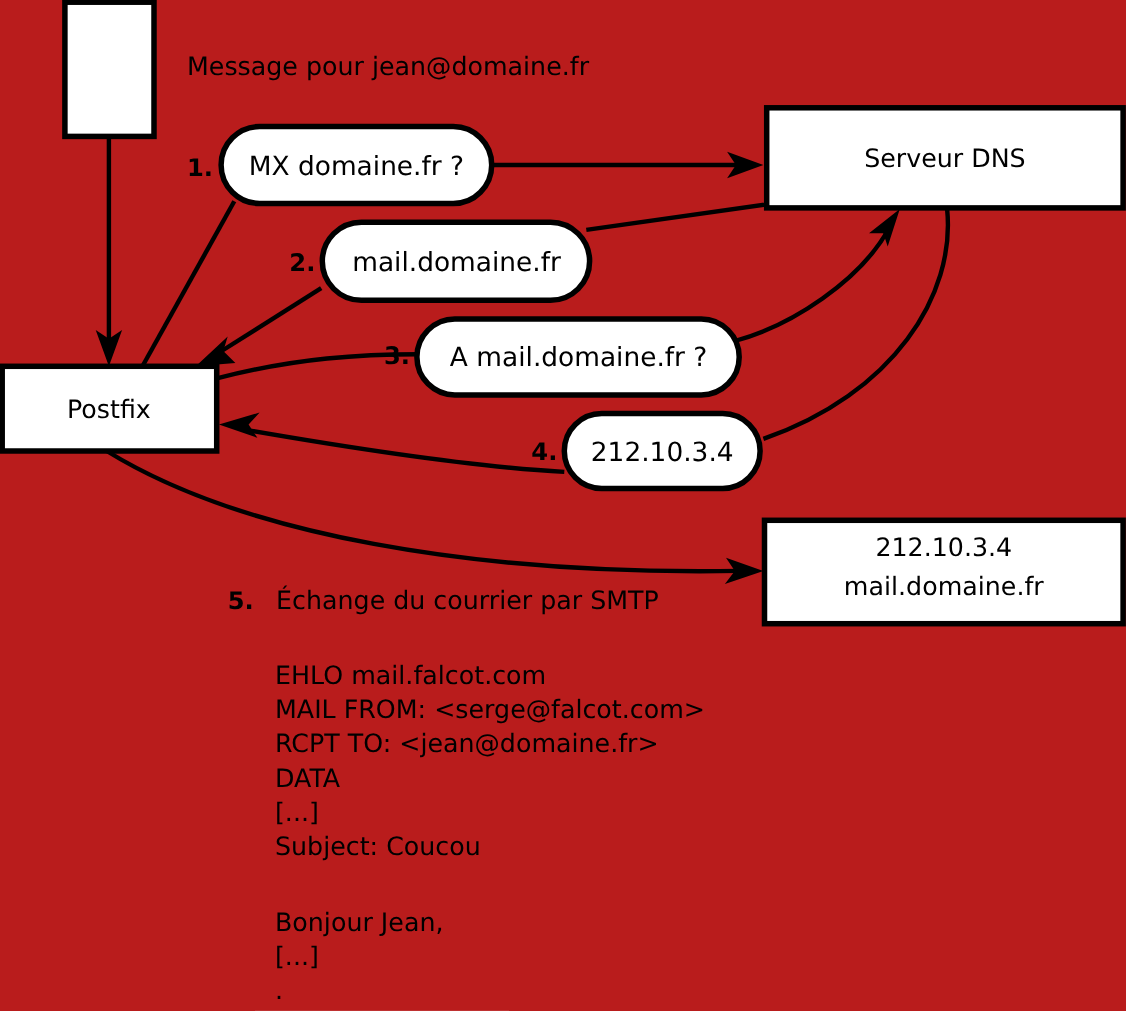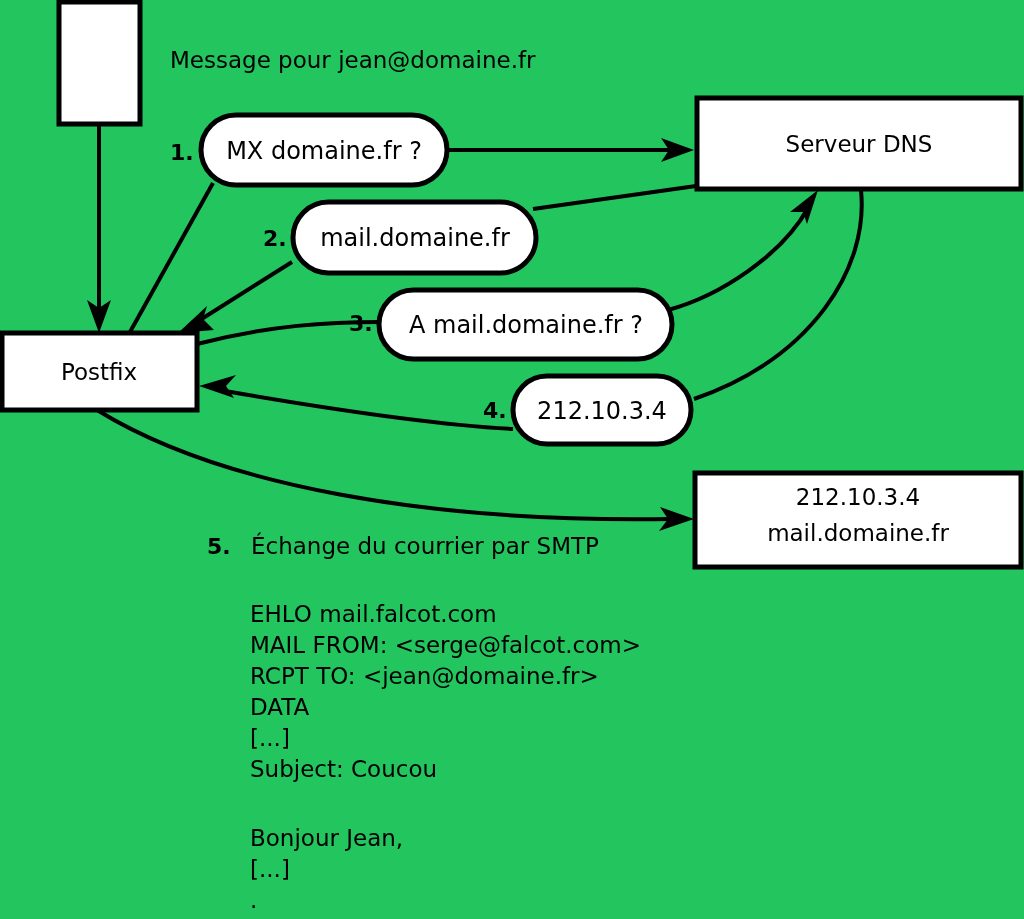--- a/index.html
+++ b/index.html
@@ -8,21 +8,21 @@
     background: #ffffff;
   }
   body {
     font-family: "DejaVu Sans", "Liberation Sans", sans-serif;
     color: #000000;
   }
   #stage {
     position: relative;
     width: 1024px;
     height: 919px;
-    background: #22c55e;
+    background: #b91c1c;
     overflow: hidden;
   }
   #diagram-svg {
     position: absolute;
     left: 0;
     top: 0;
     width: 1024px;
     height: 919px;
   }
   .svg-text {

